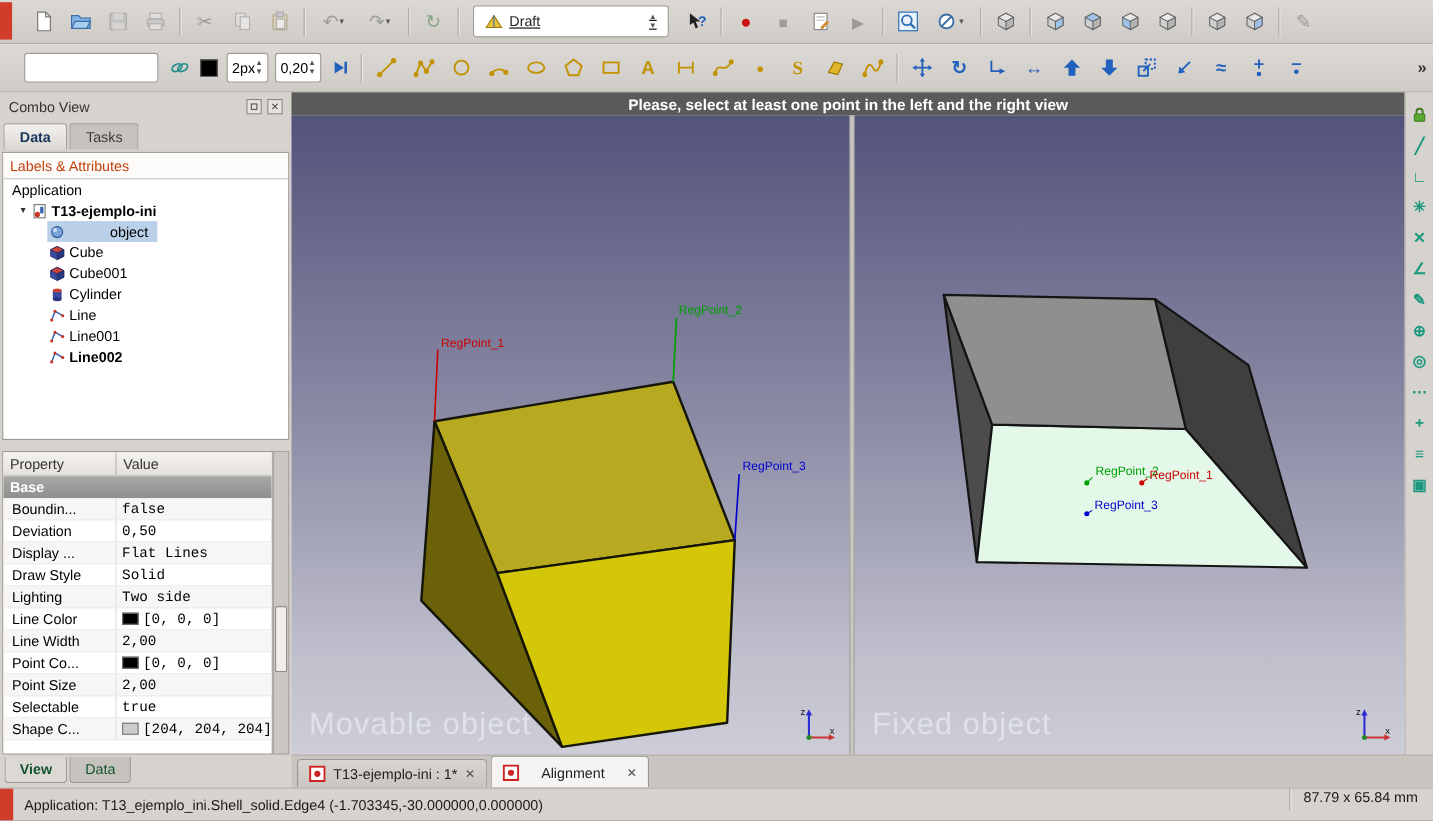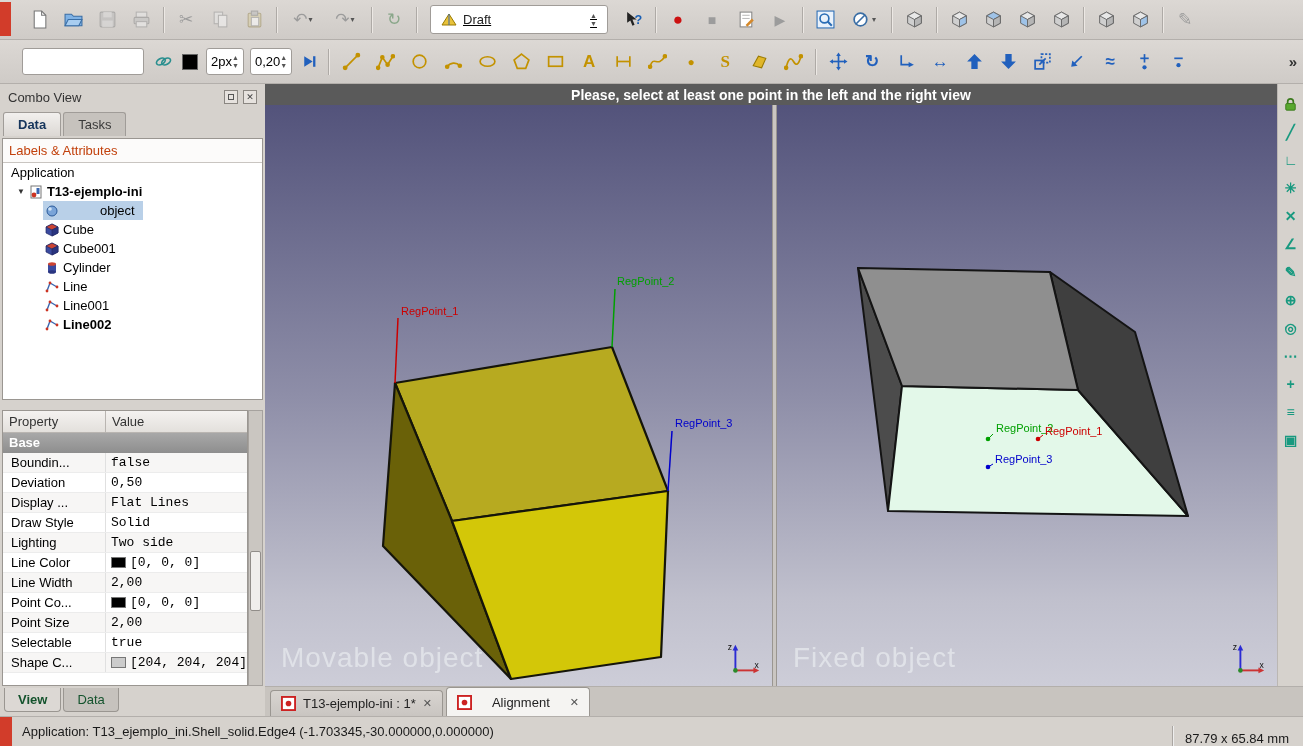--- a/index.html
+++ b/index.html
@@ -93,21 +93,21 @@
                 display:flex; align-items:flex-end; padding-left:5px; }
   .mtab { display:flex; align-items:center; gap:7px; height:26px; padding:0 10px; border:1px solid #9a9691; border-bottom:none;
           border-radius:4px 4px 0 0; background:linear-gradient(#d8d4d0,#c9c5c1); margin-right:3px; color:#222;margin-top:40px; }
   .mtab.active { background:#f5f4f2; height:29px;gap:20px; }
   .tab-close { font-size:11px; font-weight:bold; color:#555; }
   .doc-ic { width:15px; height:15px; }
   #statusbar { position:absolute; left:0; top:716px; width:1303px; height:30px; background:#d6d2cd; border-top:1px solid #b3afab;
                display:flex; align-items:center; color:#1a1a1a; }
   .sb-red { width:12px; height:30px; background:#d23c2a; flex:0 0 auto; }
   .sb-msg { padding-left:10px; }
-  .sb-right { margin-left:auto; display:flex; align-items:flex-end; height:100%; }
+  .sb-right { margin-left:auto; display:flex; align-items:flex-start; height:100%; }
   .sb-sep { width:1px; height:20px; background:#aaa6a2; box-shadow:1px 0 0 #eee; margin-right:12px; }
   .sb-dim { padding-right:14px; }
 </style>
 </head>
 <body>
 
 <div id="window">
 
   <div id="toolbar1" class="tbar">
     <span class="red-mark"></span>

